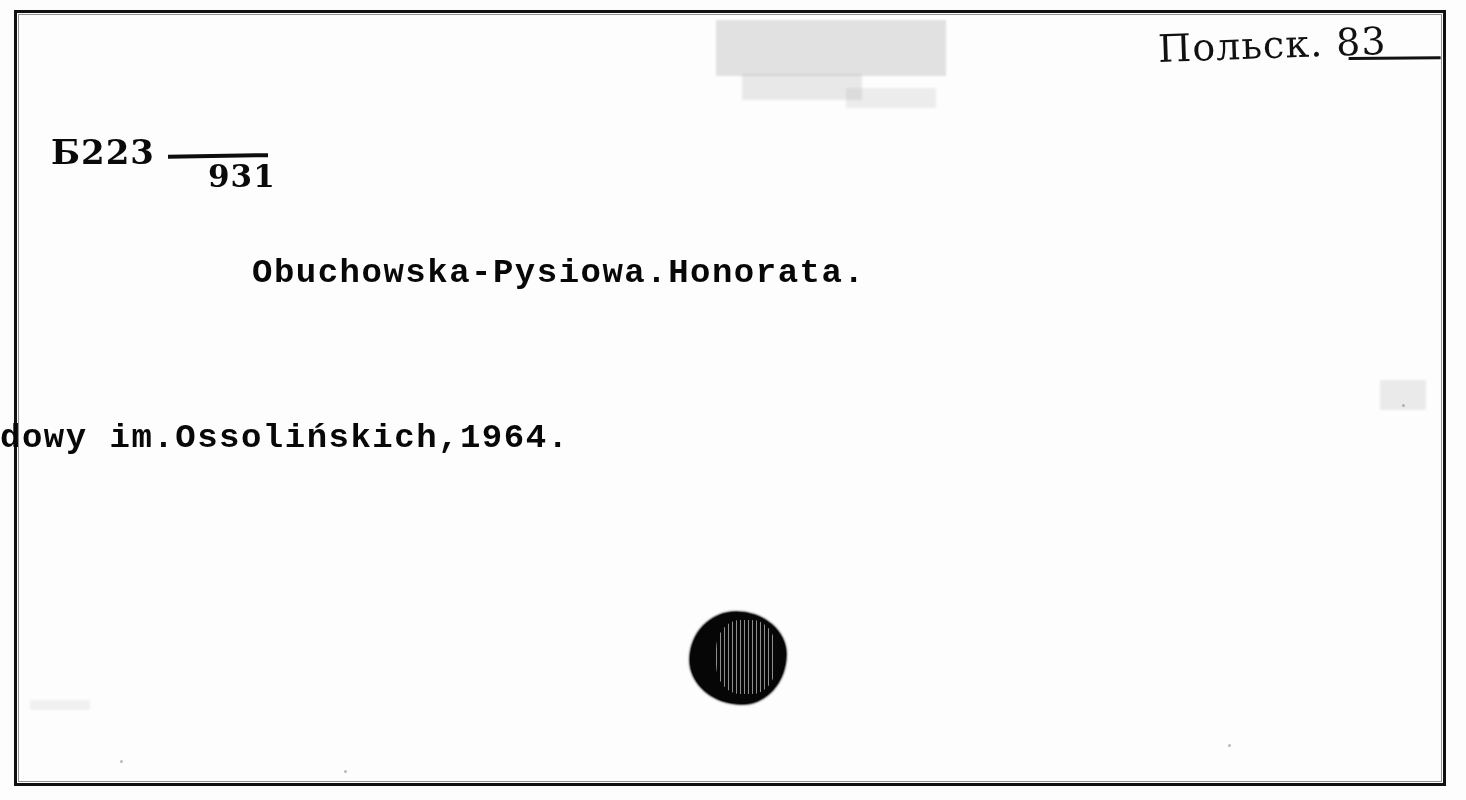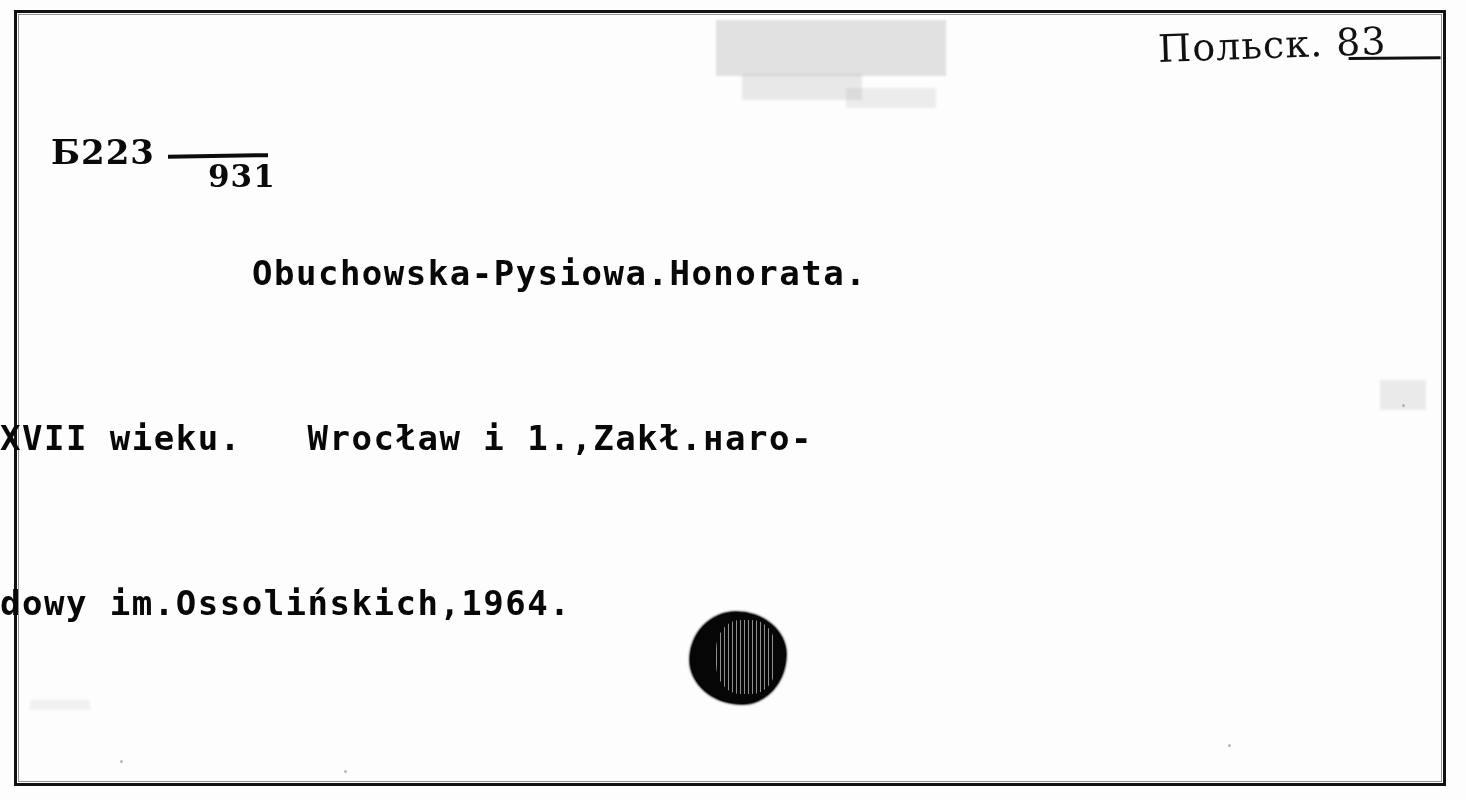--- a/index.html
+++ b/index.html
@@ -113,21 +113,21 @@
     top: 136px;
     width: 1180px;
     font-family: "DejaVu Sans Mono", monospace;
     font-size: 34px;
     font-weight: bold;
     line-height: 55px;
     letter-spacing: 1.5px;
     color: #080808;
     white-space: pre;
   }
-  .typed .line { display: block; }
+  .typed .line { display: block; font-family: Liberation Mono, monospace; }
   .typed .indent { padding-left: 72px; }
   .typed .flush { padding-left: 0; }
   .line-out { margin-left: -252px; padding-left: 252px; }
 
   
   .blot {
     position: absolute;
     left: 690px;
     top: 612px;
     width: 96px;
@@ -176,21 +176,20 @@
   </div>
 
   <div class="callnum">
     <span class="top">Б223</span>
     <span class="rule"></span>
     <span class="bottom">931</span>
   </div>
 
   <div class="typed">
     <span class="line flush">Obuchowska-Pysiowa.Honorata.</span>
-    <span class="line flush line-out">XVII wieku.   Wrocław i 1.,Zakł.наro-</span>
     <span class="line flush line-out">dowy im.Ossolińskich,1964.</span>
     
     
     
     
   </div>
 
   <div class="blot">
     <div class="stripes"></div>
   </div>

